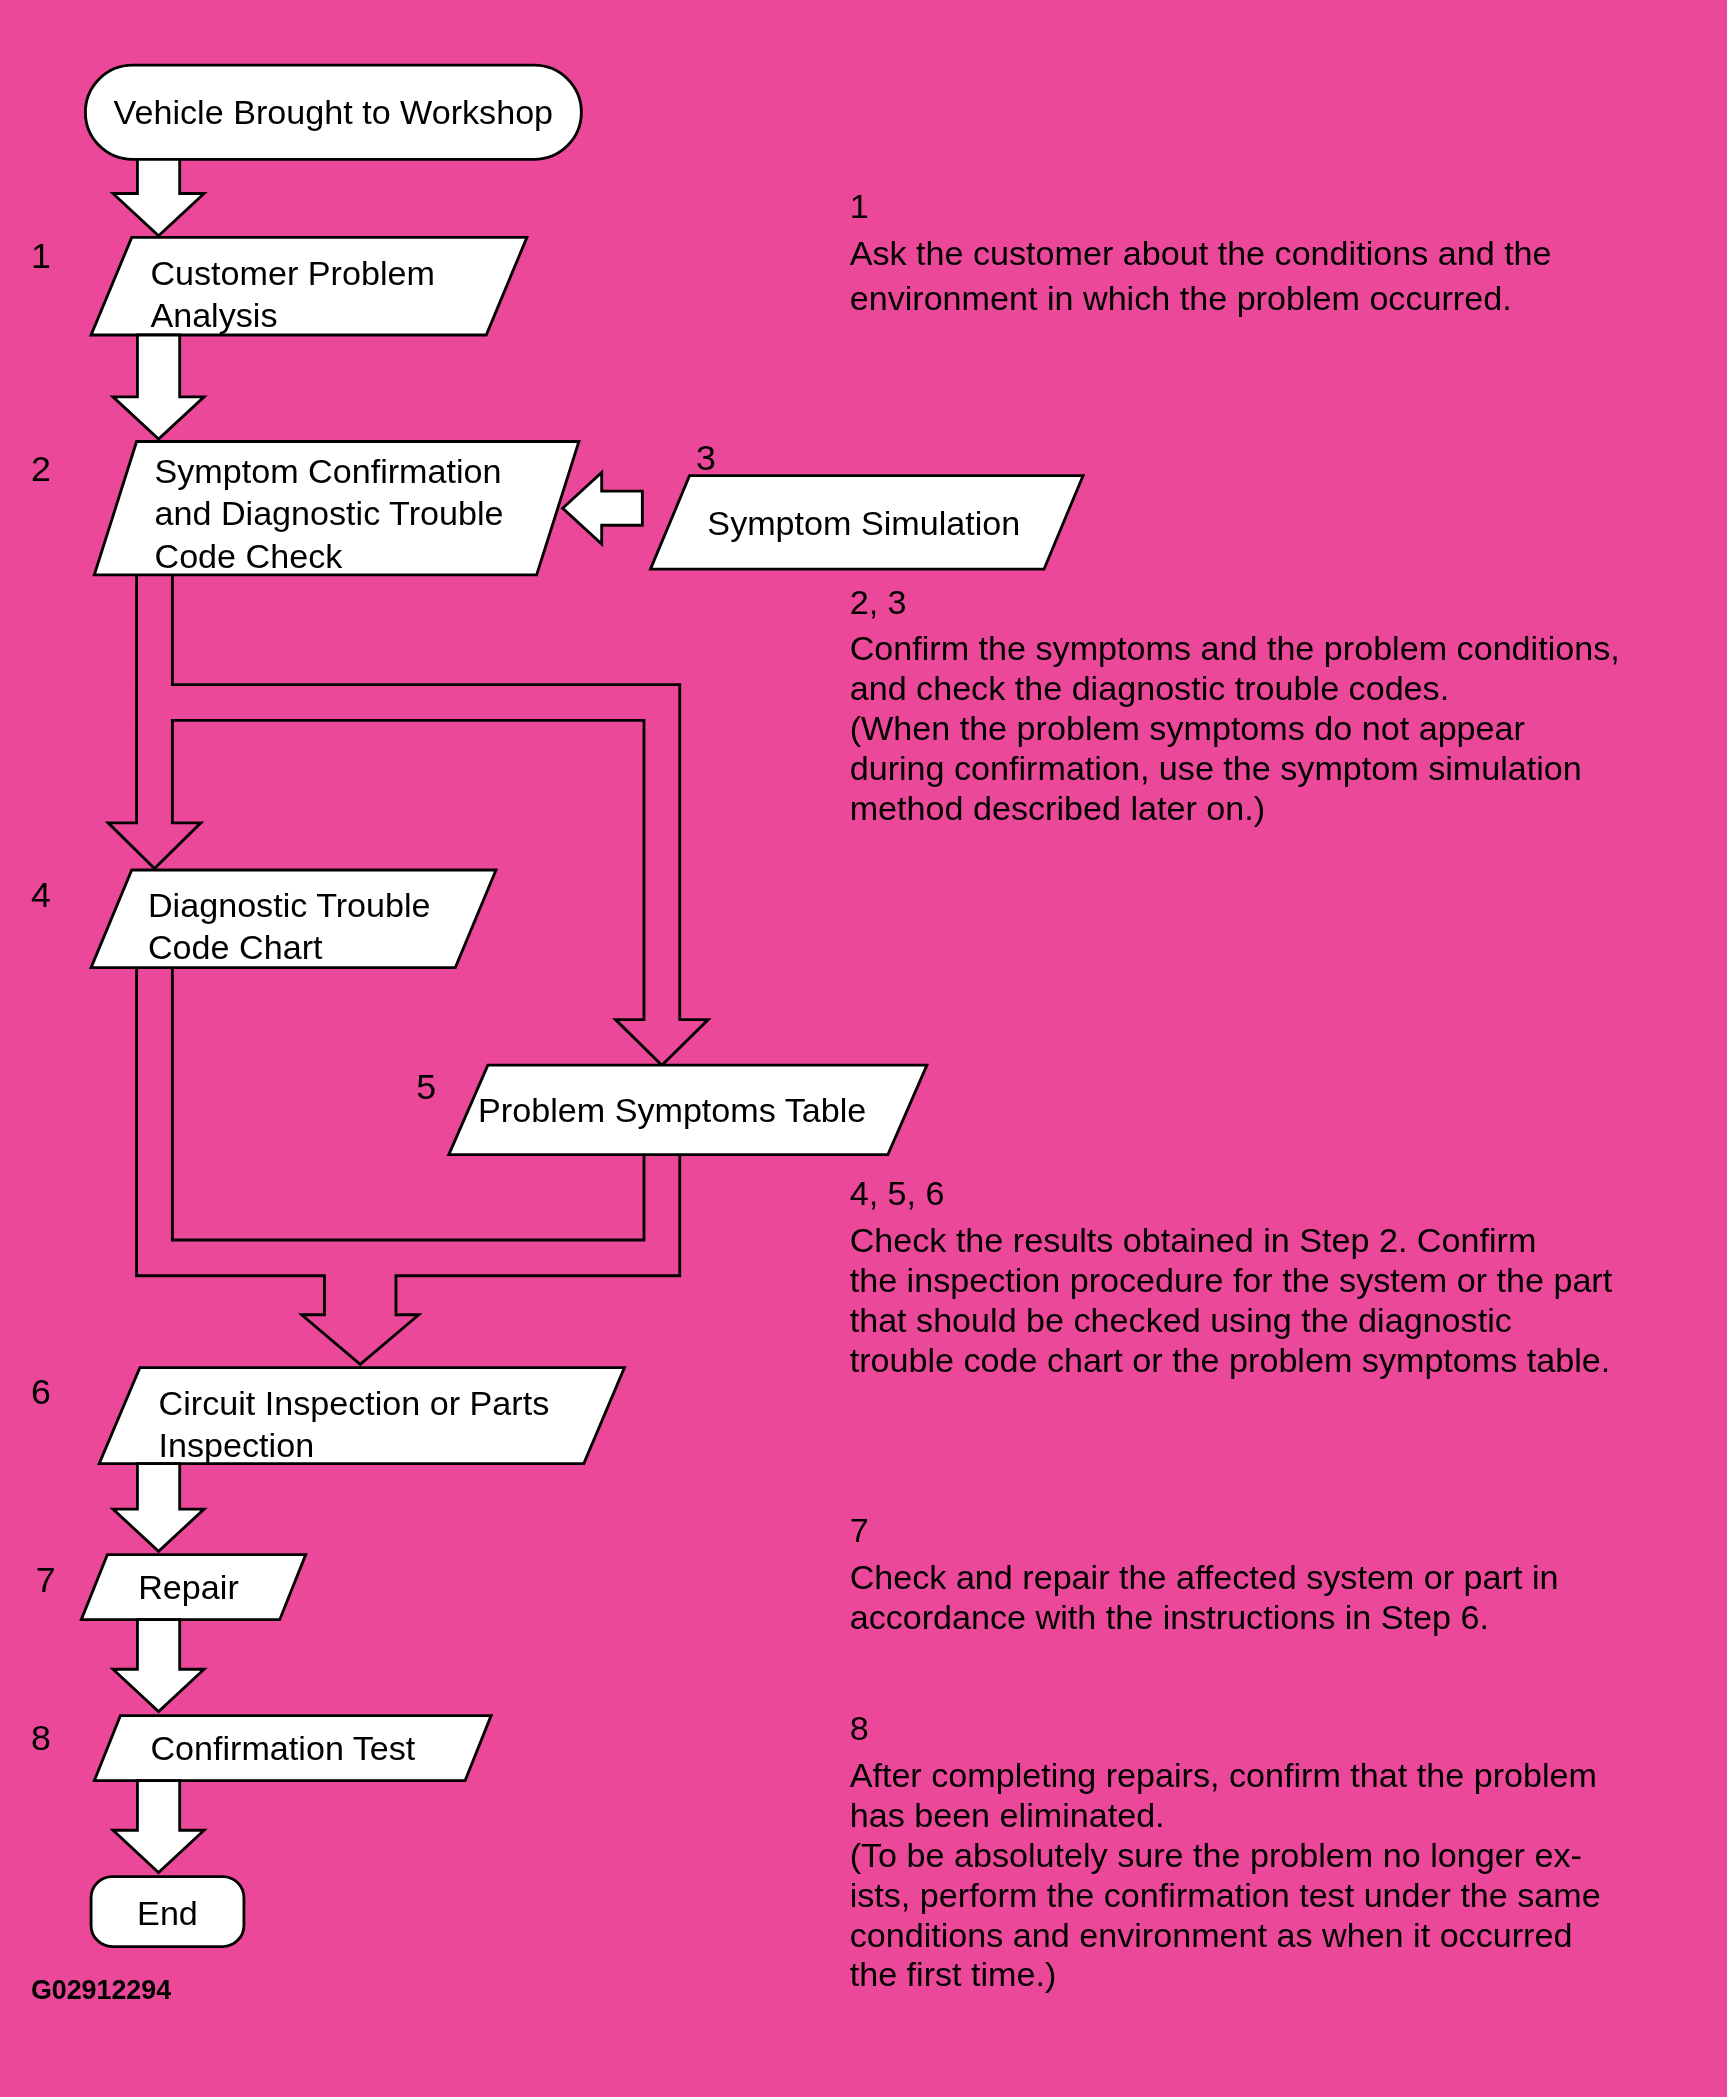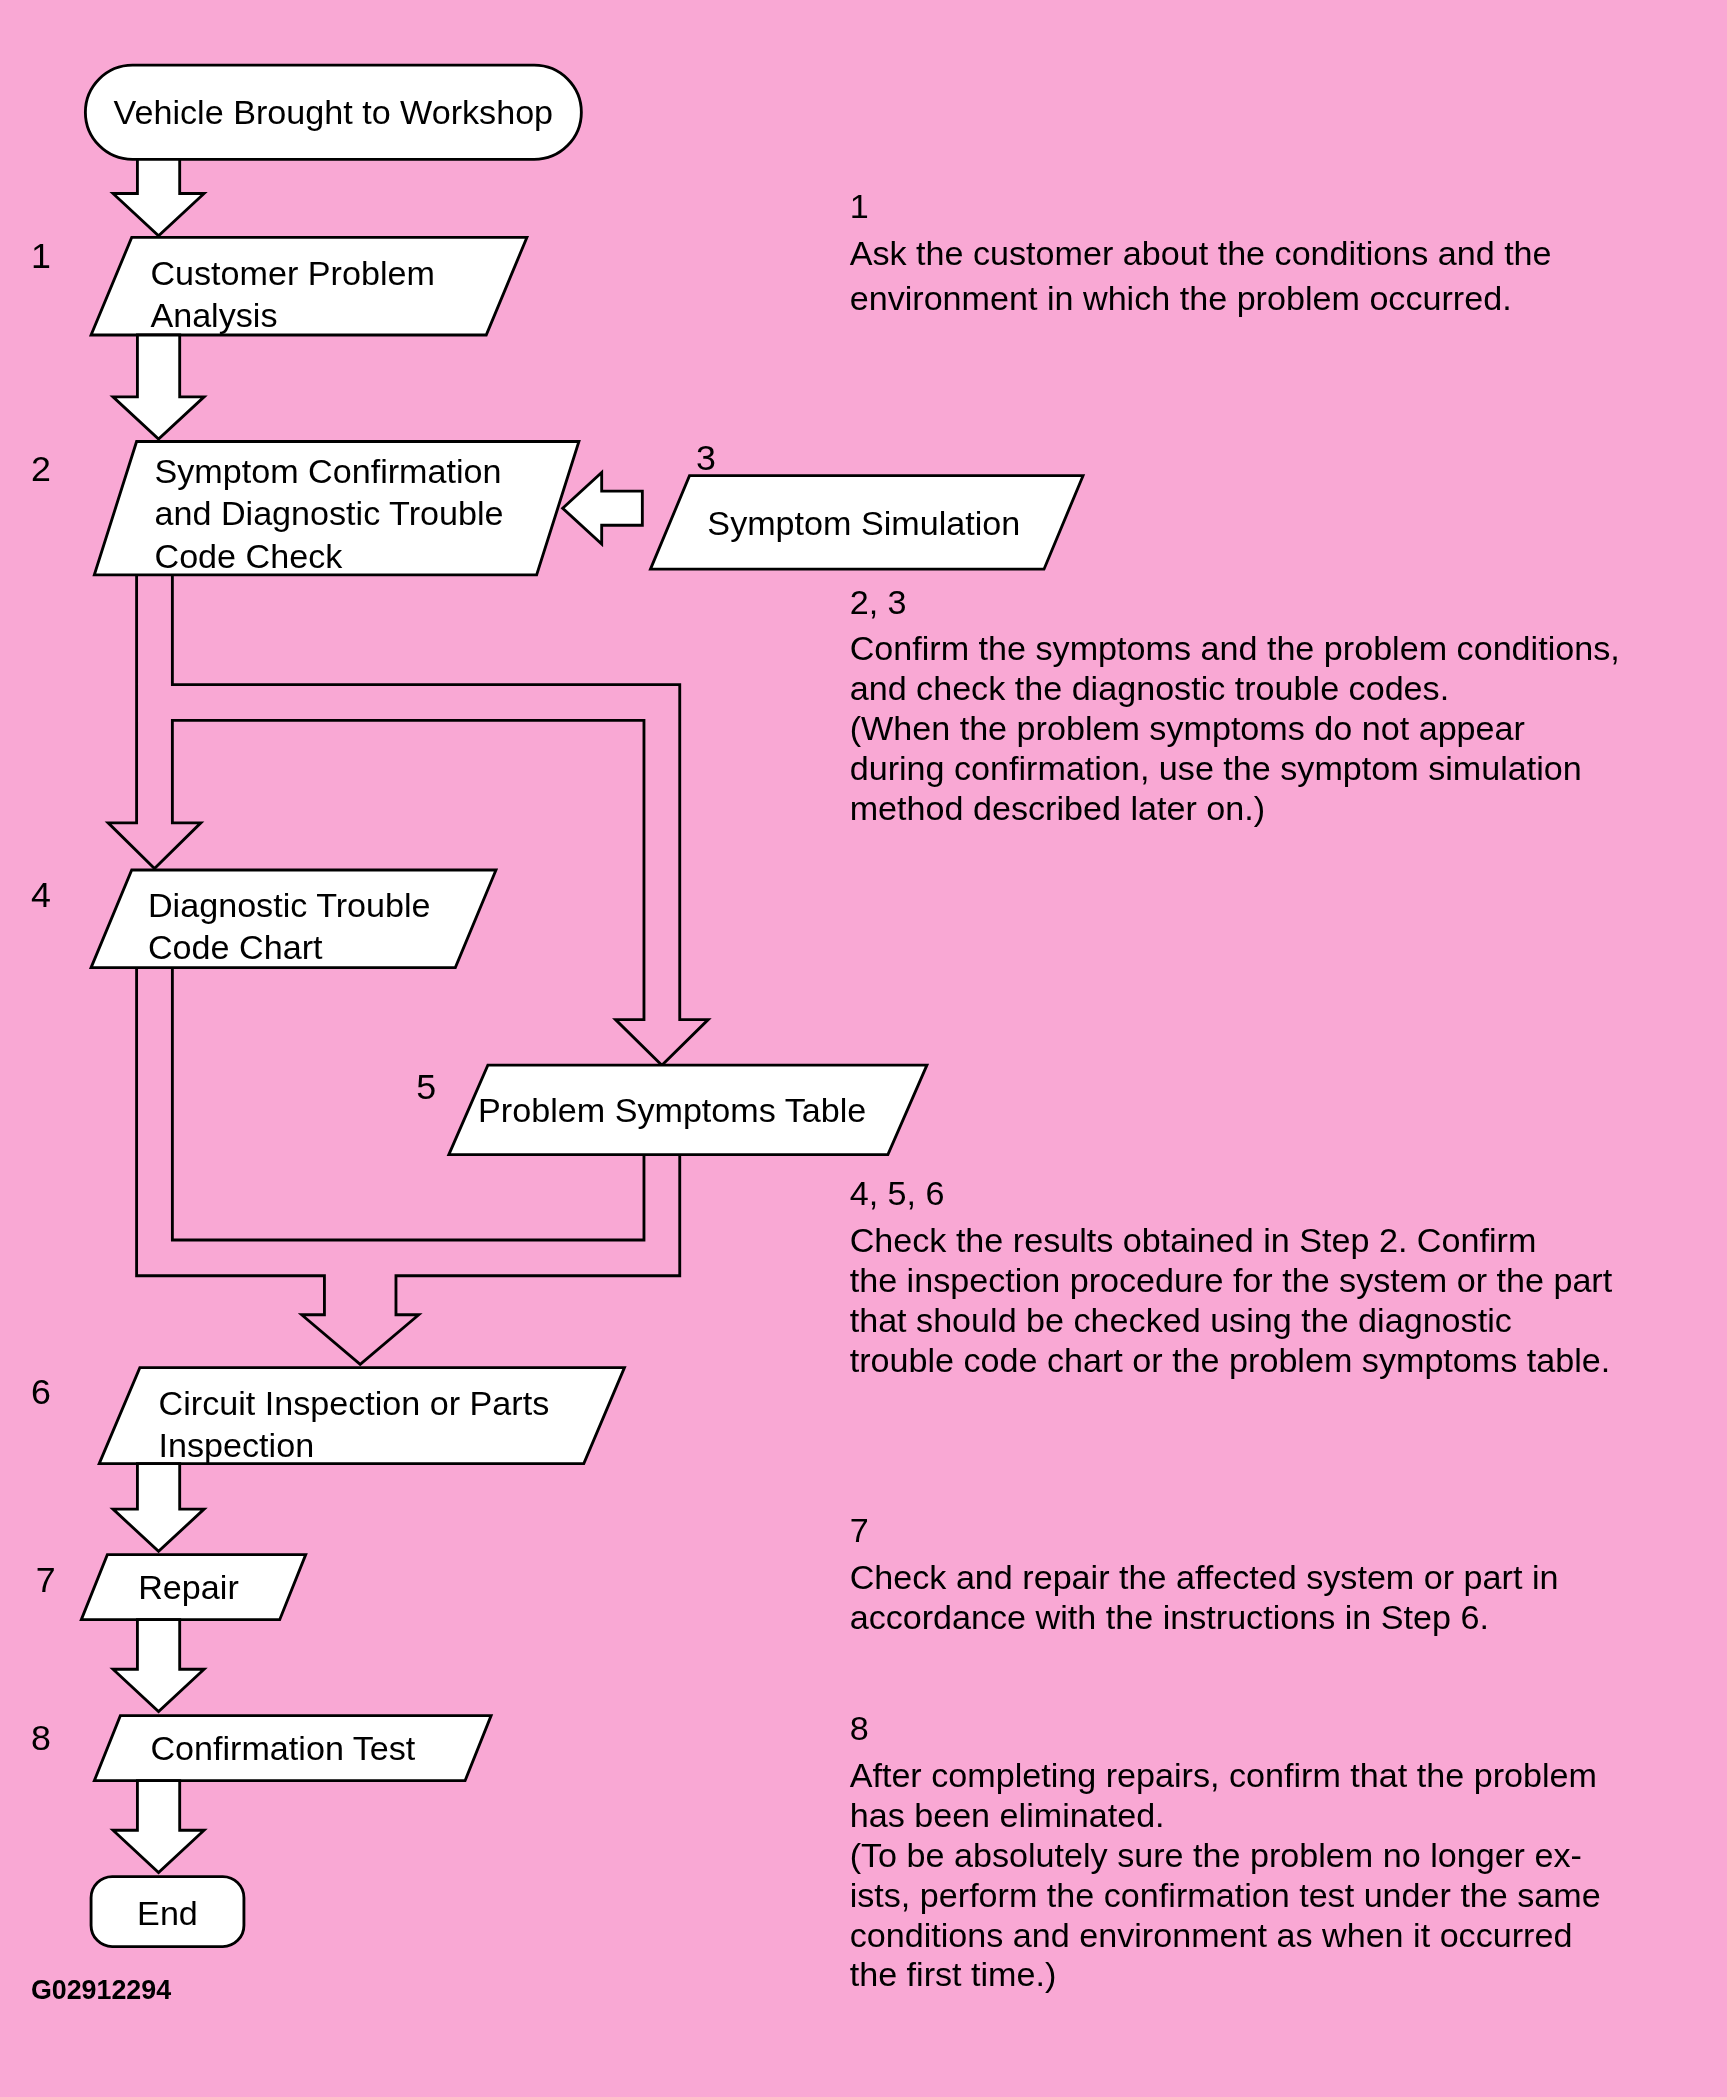--- a/index.html
+++ b/index.html
@@ -1,16 +1,16 @@
 <!DOCTYPE html>
 <html style="font-size:13px"><head>
 <meta charset="utf-8">
 <style>
   html,body{margin:0;padding:0;background:#ffffff;}
-  #canvas{position:relative;width:1727px;height:2097px;background:#f9a8d4;overflow:hidden;}
+  #canvas{position:relative;width:1727px;height:2097px;background:#ec4899;overflow:hidden;}
   svg{display:block;}
   .shape{fill:#ffffff;stroke:#000000;stroke-width:3.5;}
   .conn{fill:none;stroke:#000000;stroke-width:3.5;stroke-linejoin:miter;}
   text{font-family:"Liberation Sans","DejaVu Sans",sans-serif;fill:#000000;}
   .node-text{font-size:42px;}
   .num{font-size:44px;}
   .ann{font-size:42px;}
   .figcode{font-size:33px;font-weight:bold;}
   .mid{text-anchor:middle;}
 </style>

